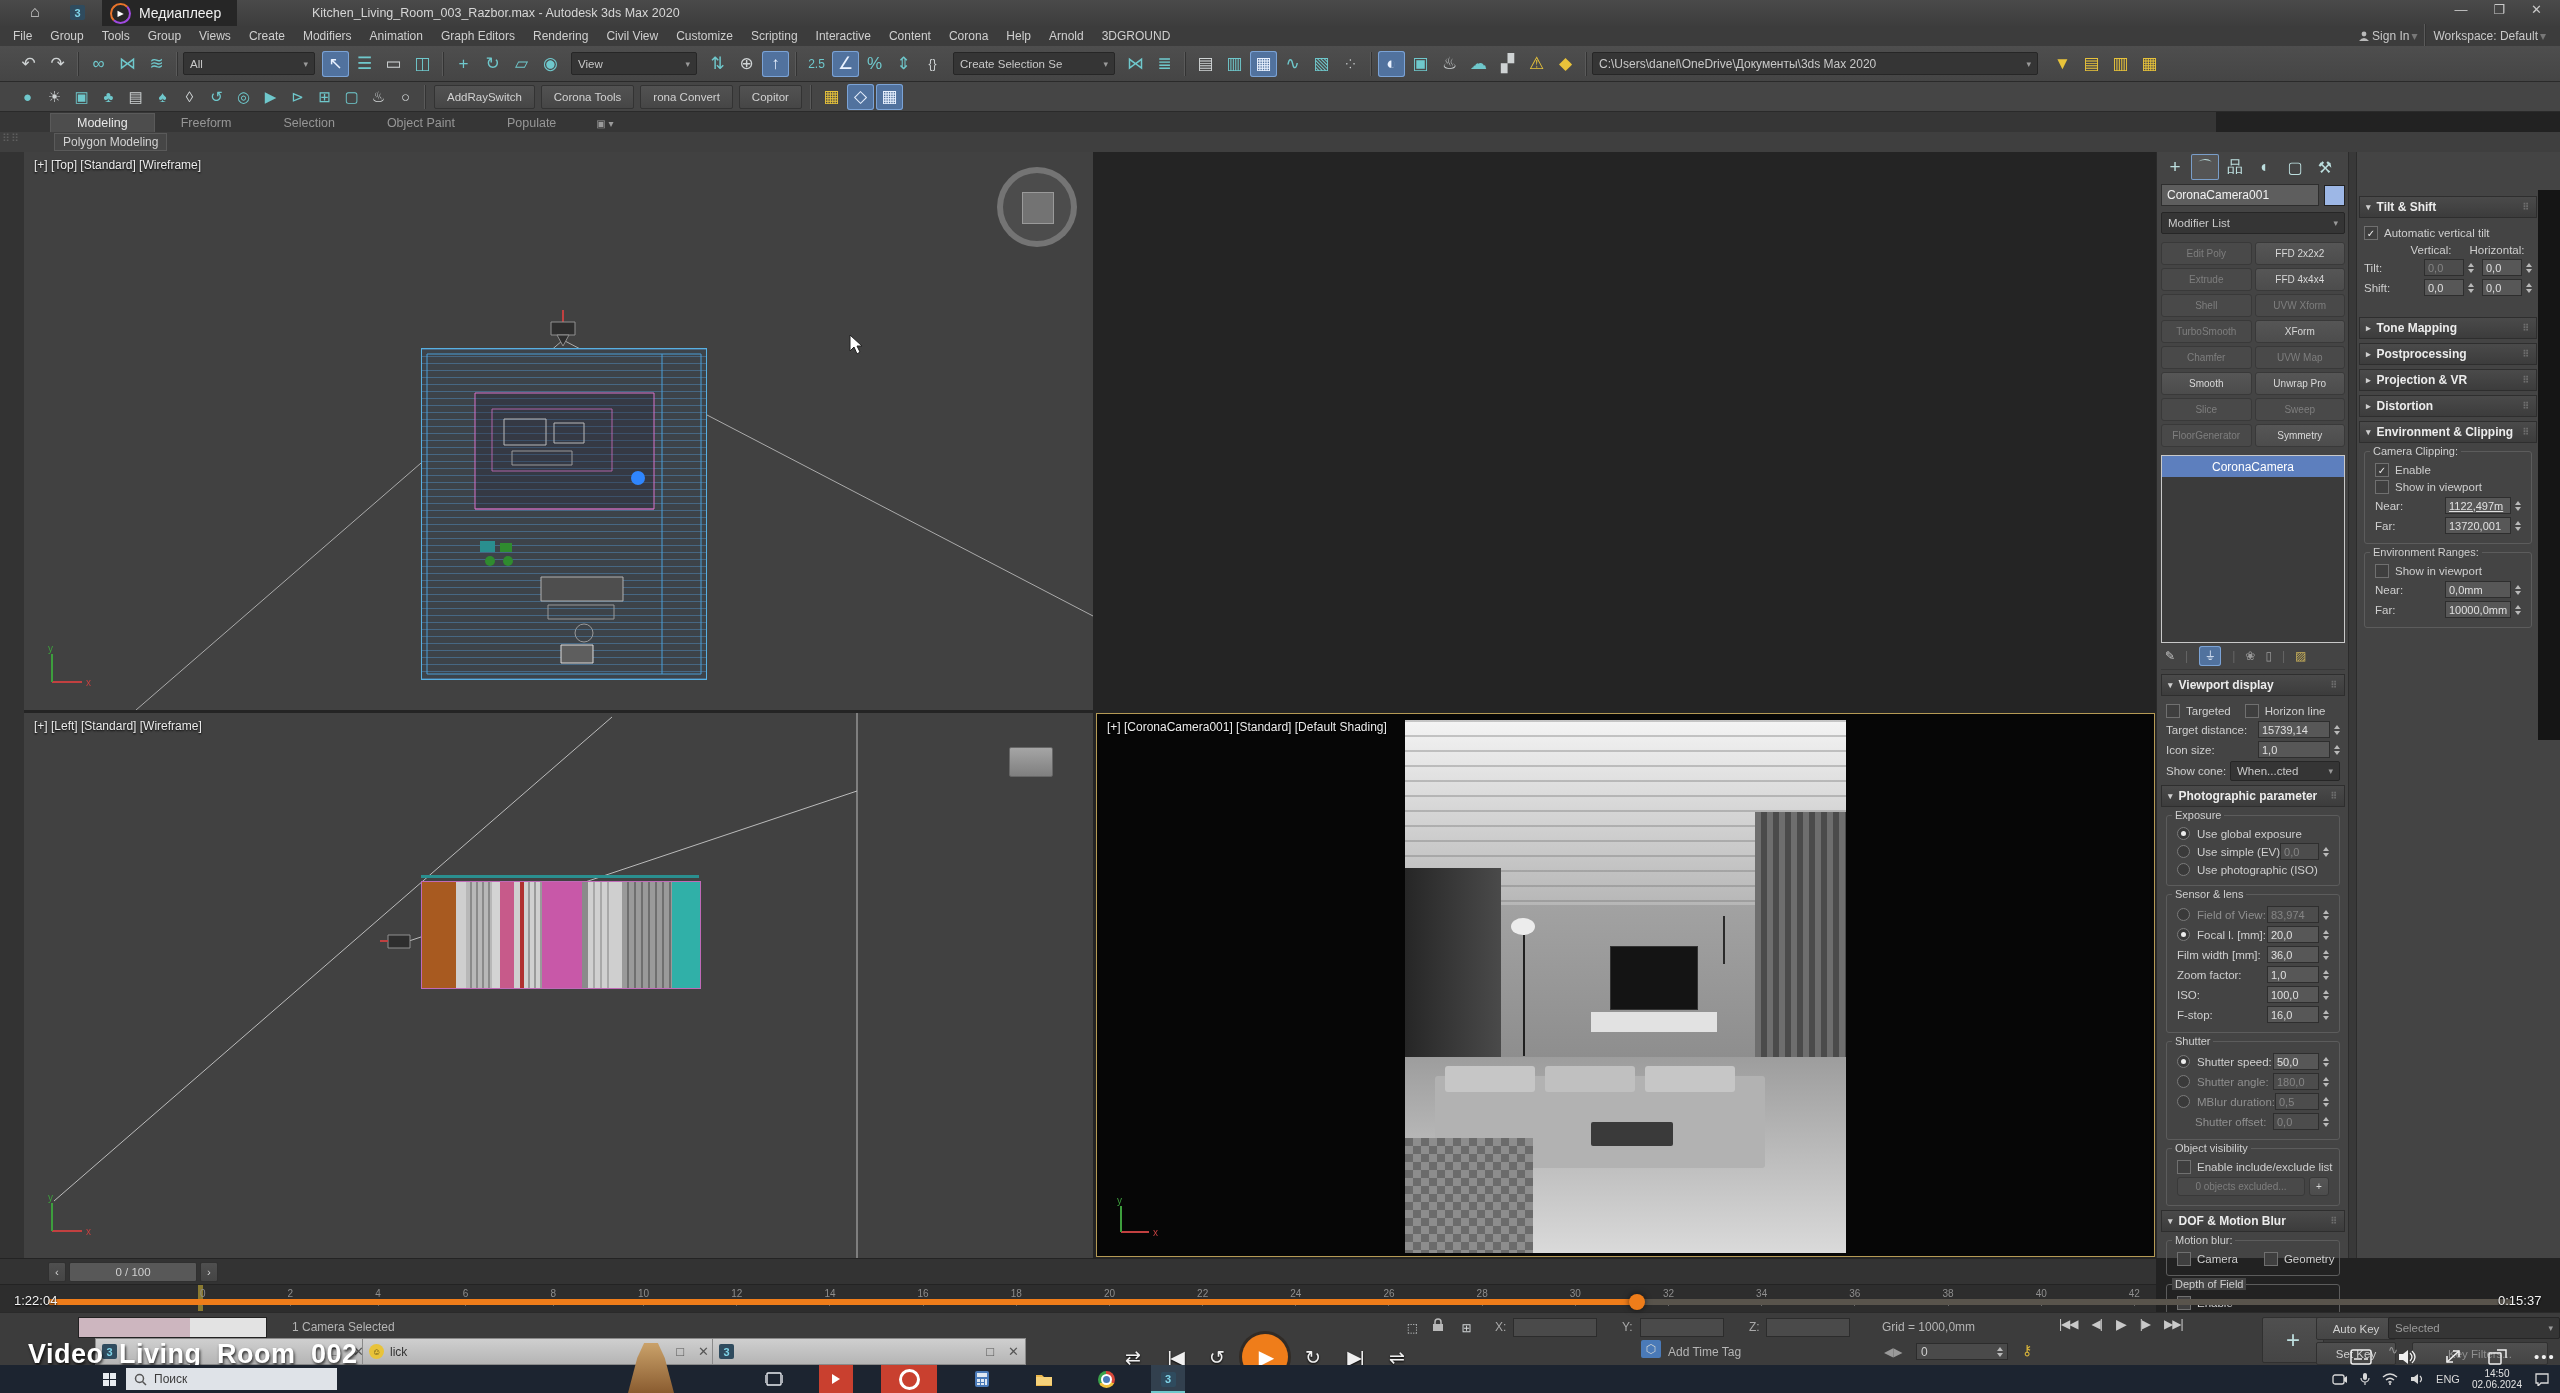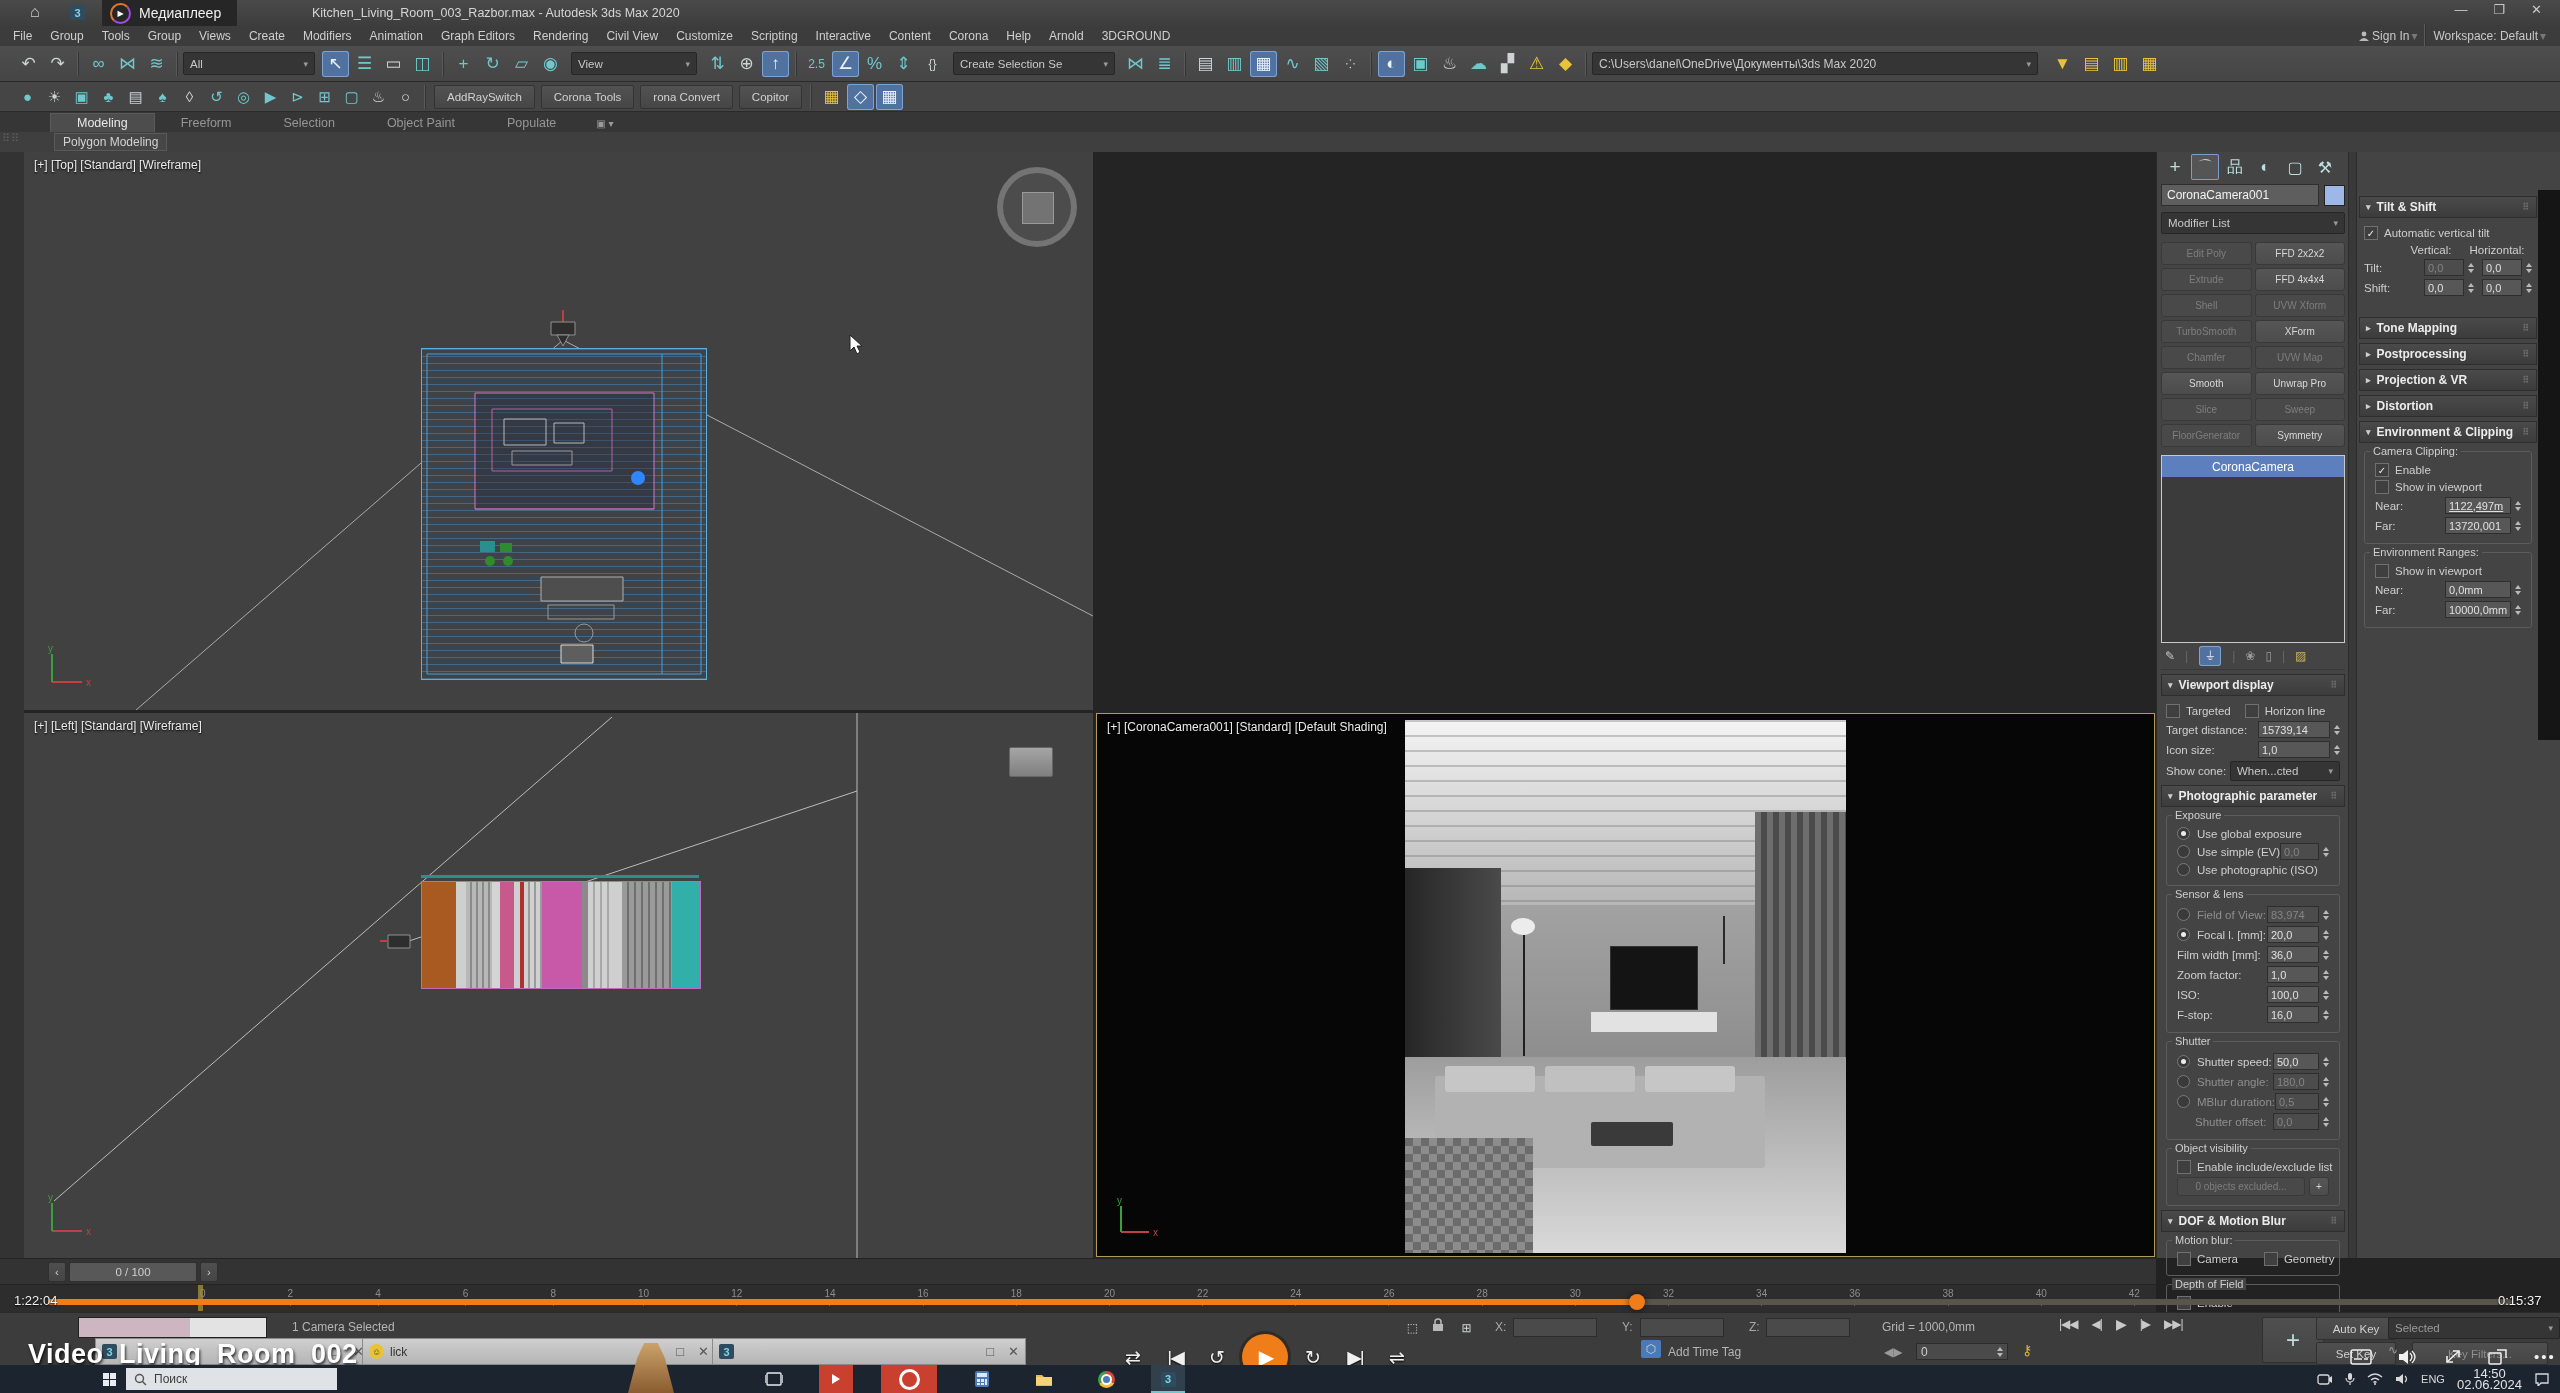--- a/index.html
+++ b/index.html
@@ -20,21 +20,21 @@
   .tbi.yellow{color:#e8c33a;}
   .tbi.hl{background:#51729e;box-shadow:inset 0 0 0 1px #7ba3d6;color:#eaf2ff;}
   .tbi.small{font-size:12px;}
   .sep{width:1px;height:24px;background:#5a5a5a;margin:0 5px;border-right:1px solid #333;}
   .ddl{height:21px;background:#353535;border:1px solid #262626;border-radius:2px;display:flex;align-items:center;
        padding:0 6px;color:#c9c9c9;font-size:11.5px;}
   .ddl .car{margin-left:auto;padding-left:8px;color:#9a9a9a;font-size:9px;}
   .txtbtn{height:22px;background:linear-gradient(#525252,#464646);border:1px solid #333;border-radius:2px;
        display:flex;align-items:center;padding:0 12px;color:#d2d2d2;font-size:11.5px;margin:0 3px;}
   
-  #ribbontabs{left:0;top:112px;width:2560px;height:20px;background:#363636;display:flex;align-items:flex-end;padding-left:50px;box-sizing:border-box;}
+  #ribbontabs{left:0;top:112px;width:2216px;height:20px;background:#363636;display:flex;align-items:flex-end;padding-left:50px;box-sizing:border-box;}
   .rtab{padding:2px 26px;font-size:12.5px;color:#969696;}
   .rtab.active{background:#4d4d4d;color:#e8e8e8;border:1px solid #5a5a5a;border-bottom:none;}
   #ribbonpanel{left:0;top:132px;width:2560px;height:20px;background:#3f3f3f;border-bottom:1px solid #262626;}
   
   #workspace{left:0;top:152px;width:2156px;height:1106px;background:#242424;}
   .vp{position:absolute;background:#414141;overflow:hidden;}
   .vplabel{position:absolute;left:10px;top:6px;color:#ececec;font-size:12px;text-shadow:0 1px 2px #000;z-index:5;}
   .viewcube-ring{position:absolute;border-radius:50%;border:6px solid rgba(150,150,150,.55);background:rgba(110,110,110,.25);}
   .viewcube-box{position:absolute;background:linear-gradient(#a5a5a5,#7f7f7f);border:1px solid #666;border-radius:2px;}
   svg line, svg polyline, svg rect, svg circle, svg polygon{vector-effect:non-scaling-stroke;}
@@ -87,21 +87,21 @@
   #videotitle{left:28px;top:1339px;font-size:27px;font-weight:bold;color:#fff;z-index:45;text-shadow:1px 2px 3px rgba(0,0,0,.8);letter-spacing:.5px;}
   .miniwin{position:absolute;top:1338px;height:25px;background:linear-gradient(#cfcfcf,#b5b5b5);border:1px solid #8a8a8a;
            display:flex;align-items:center;padding:0 6px;z-index:30;color:#444;}
   .miniwin .wg{margin-left:auto;display:flex;gap:14px;font-size:13px;color:#555;}
   .micon3{width:15px;height:15px;background:#2f4b5e;color:#7fd4e8;font-size:11px;font-weight:bold;display:flex;align-items:center;justify-content:center;border-radius:2px;}
   
   #taskbar{left:0;top:1365px;width:2560px;height:28px;background:#1c2430;z-index:50;display:flex;align-items:center;}
   .tkicon{width:34px;height:28px;display:flex;align-items:center;justify-content:center;}
   #searchbox{width:195px;height:22px;background:#dfe3e8;display:flex;align-items:center;padding:0 8px;color:#3b3b3b;font-size:12px;gap:7px;}
   .tray{display:flex;align-items:center;gap:12px;color:#d8d8d8;font-size:11px;}
-  .clock{display:flex;flex-direction:column;align-items:center;line-height:11px;font-size:13px;color:#e3e3e3;}
+  .clock{display:flex;flex-direction:column;align-items:center;line-height:11px;font-size:10px;color:#e3e3e3;}
 </style>
 </head>
 <body>
 
 <div class="abs row" id="titlebar">
   <span class="abs" style="left:30px;top:3px;font-size:16px;color:#cfcfcf;">⌂</span>
   <span class="abs micon3" style="left:70px;top:5px;">3</span>
   <div class="abs row" style="left:102px;top:0;height:26px;background:#262626;padding:0 16px 0 8px;z-index:3;">
     <span style="width:17px;height:17px;border-radius:50%;border:2px solid;border-color:#e8742a #a04ae0 #a04ae0 #e8742a;display:inline-flex;align-items:center;justify-content:center;color:#fff;font-size:8px;margin-right:8px;">▶</span>
     <span style="color:#f0f0f0;font-size:14px;">Медиаплеер</span>

